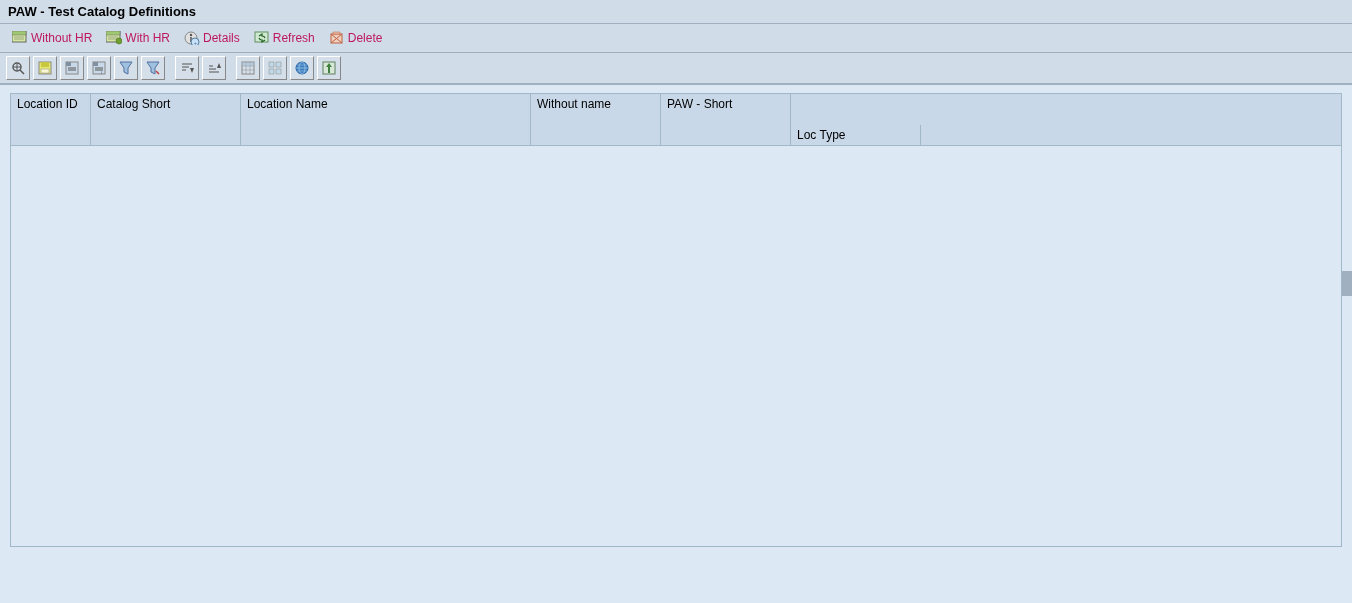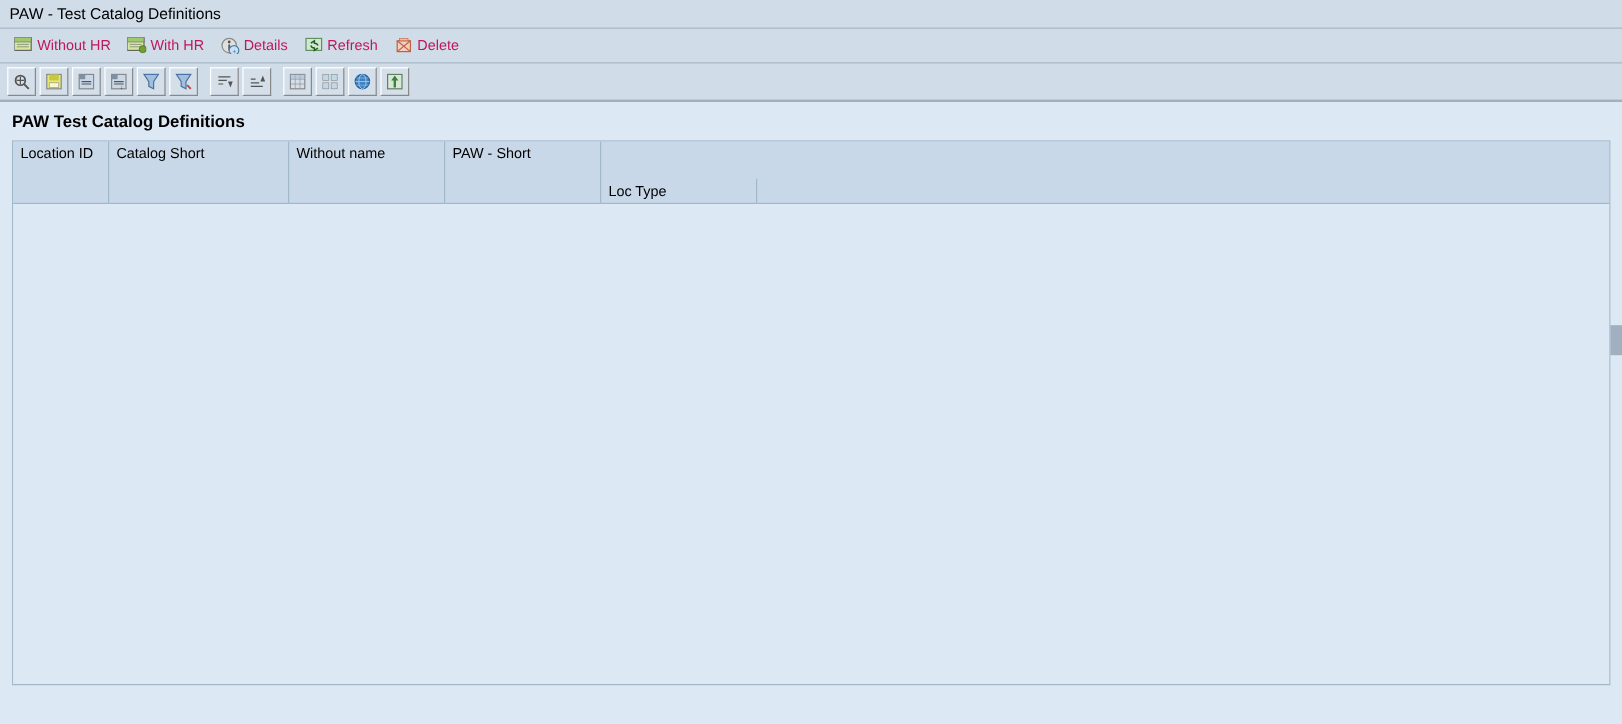--- a/index.html
+++ b/index.html
@@ -6,21 +6,21 @@
     body {
       font-family: Arial, Helvetica, sans-serif;
       font-size: 12px;
       background: #c8d4e0;
       color: #000;
     }
     .title-bar {
       background: #d0dce8;
       border-bottom: 1px solid #a0b0c0;
       padding: 4px 8px;
-      font-weight: normal;
+      font-weight: bold;
       font-size: 13px;
     }
     .menu-bar {
       background: #d0dce8;
       border-bottom: 1px solid #a0b0c0;
       padding: 3px 6px;
       display: flex;
       align-items: center;
       gap: 2px;
     }
@@ -270,29 +270,31 @@
   </button>
   <button class="tool-btn" title="Export">
     <svg width="14" height="14" viewBox="0 0 14 14">
       <rect x="1" y="1" width="12" height="12" fill="#d8e8d8" stroke="#608060" stroke-width="1"></rect>
       <polygon points="4,6 7,2 10,6 8,6 8,12 6,12 6,6" fill="#408040"></polygon>
     </svg>
   </button>
 </div>
 
 <div class="content-area">
-  <div class="page-title">PAW Test Catalog Definitions</div>
 
   <div class="grid-container">
     <div class="grid-header">
       <div class="grid-header-cell col-location-id">
         <span>Location ID</span>
       </div>
       <div class="grid-header-cell col-location-short">
         <span>Catalog Short</span>
+      </div>
+      <div class="grid-header-cell col-location-name">
+        <span>Location Name</span>
       </div>
       <div class="grid-header-cell col-country-name">
         <span>Without name</span>
       </div>
       <div class="grid-header-cell col-paw-region">
         <span>PAW - Short</span>
       </div>
       <div class="grid-header-cell col-loc-type">
         <span>Loc Type</span>
       </div>

